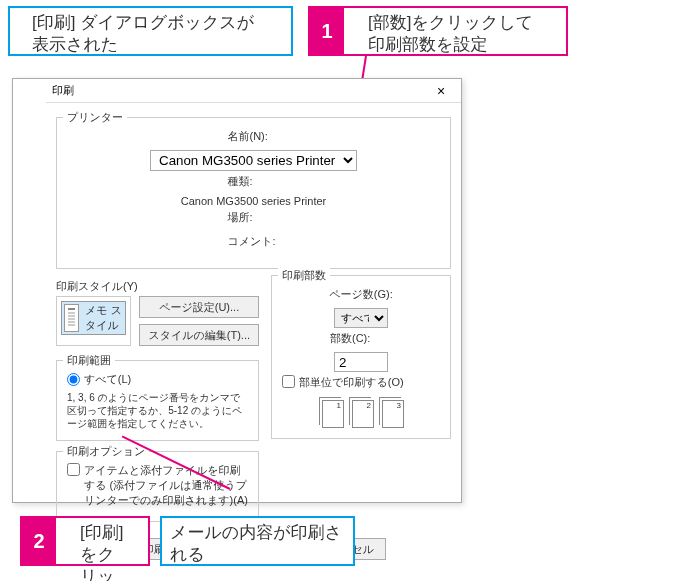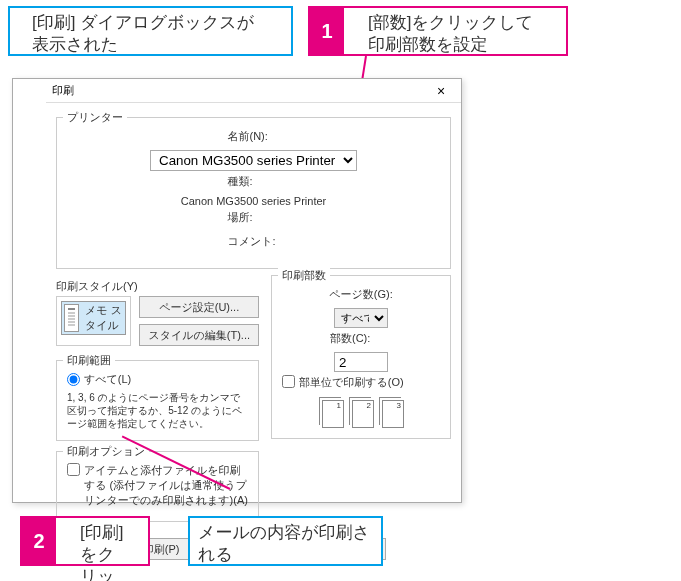--- a/index.html
+++ b/index.html
@@ -47,21 +47,21 @@
   .txtin { height: 20px; border: 1px solid #aaa; padding: 1px 4px; width: 130px; }
   .hint { font-size: 10px; margin-top: 4px; line-height: 1.3; }
   
   .chk-row { display: flex; align-items: flex-start; gap: 4px; margin: 3px 0; }
   
   .footer-btns { display: flex; justify-content: center; gap: 8px; margin-top: 10px; }
   
   .leader-2 { position: absolute; left: 110px; top: 488px; width: 120px; height: 2px; background: #e4007f; transform-origin: right; transform: rotate(26deg); }
   
   .callout-bot-1 { position: absolute; left: 20px; top: 516px; width: 130px; height: 50px; border: 2px solid #e4007f; background: #fff; display: flex; }
-  .callout-bot-2 { position: absolute; left: 160px; top: 516px; width: 195px; height: 50px; border: 2px solid #00a0e9; background: #fff; padding: 4px 8px; font-size: 17px; color: #333; line-height: 1.3; margin-left: 28px; }
+  .callout-bot-2 { position: absolute; left: 160px; top: 516px; width: 195px; height: 50px; border: 2px solid #00a0e9; background: #fff; padding: 4px 8px; font-size: 17px; color: #333; line-height: 1.3; }
   
   .inline-title { font-size: 11px; margin: 4px 0 2px; }
   input[type=checkbox], input[type=radio] { margin: 0; }
 </style>
 </head>
 <body>
 
 <div class="callout-top-left">[印刷] ダイアログボックスが表示された</div>
 
 <div class="callout-top-right">

